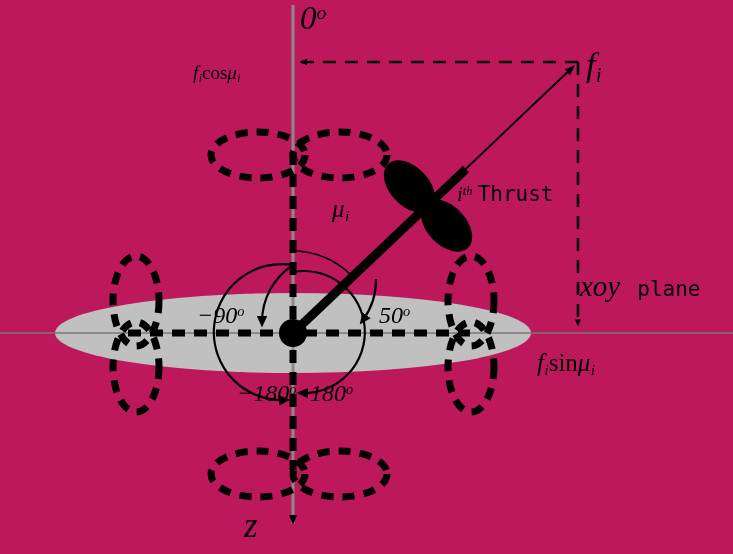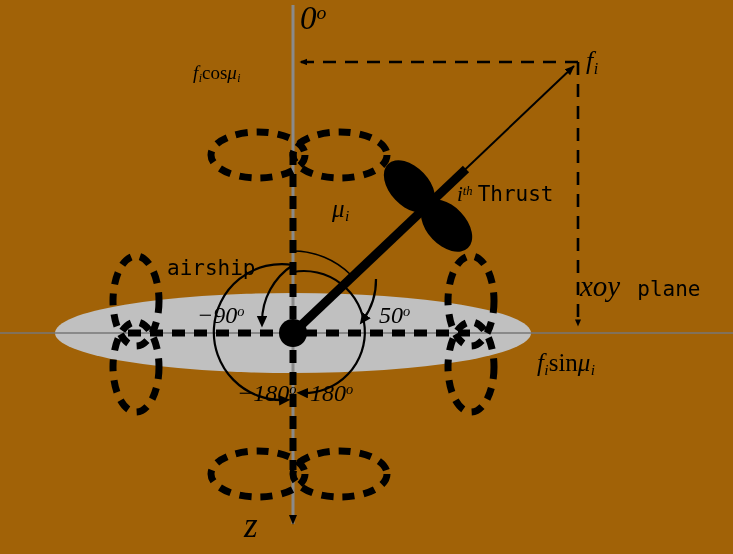--- a/index.html
+++ b/index.html
@@ -8,21 +8,21 @@
     padding: 0;
     background: #ffffff;
   }
   body {
     font-family: "Liberation Serif", serif;
   }
   #figure {
     position: relative;
     width: 733px;
     height: 554px;
-    background: #a16207;
+    background: #be185d;
     overflow: hidden;
   }
   #figure svg {
     position: absolute;
     left: 0;
     top: 0;
   }
   .lbl {
     position: absolute;
     white-space: nowrap;
@@ -53,21 +53,21 @@
     vertical-align: 0.52em;
   }
   sup.ord {
     font-style: italic;
     font-size: 0.60em;
     vertical-align: 0.46em;
   }
   
   #label-zero        { left: 300px; top: 2px;   font-size: 33px; font-style: italic; }
   #label-fi-cos      { left: 193px; top: 63px;  font-size: 19px; }
-  #label-fi          { left: 586px; top: 48px;  font-size: 26px; }
+  #label-fi          { left: 586px; top: 48px;  font-size: 34px; }
   #label-thrust      { left: 457px; top: 184px; font-size: 21px; }
   #label-mu          { left: 332px; top: 196px; font-size: 25px; }
   #label-airship     { left: 167px; top: 258px; font-size: 21px; }
   #label-xoy         { left: 580px; top: 272px; font-size: 29px; }
   #label-neg90       { left: 197px; top: 303px; font-size: 24px; }
   #label-pos90       { left: 379px; top: 303px; font-size: 24px; }
   #label-fi-sin      { left: 537px; top: 350px; font-size: 25px; }
   #label-neg180      { left: 237px; top: 381px; font-size: 24px; }
   #label-pos180      { left: 310px; top: 381px; font-size: 24px; }
   #label-z           { left: 244px; top: 508px; font-size: 35px; font-style: italic; }
@@ -150,21 +150,20 @@
   <div class="lbl math" id="label-zero"><span>0</span><sup class="deg">o</sup></div>
 
   <div class="lbl math" id="label-fi-cos"><span>f</span><sub class="idx">i</sub><span class="up">cos</span><span>μ</span><sub class="idx">i</sub></div>
 
   <div class="lbl math" id="label-fi"><span>f</span><sub class="idx">i</sub></div>
 
   <div class="lbl" id="label-thrust"><span class="math">i</span><sup class="ord">th</sup><span class="mono" style="margin-left:5px;">Thrust</span></div>
 
   <div class="lbl math" id="label-mu"><span>μ</span><sub class="idx">i</sub></div>
 
-  <div class="lbl mono" id="label-airship">airship</div>
 
   <div class="lbl" id="label-xoy"><span class="math" style="font-weight:400;">xoy</span><span class="mono" style="font-size:21px; margin-left:17px;">plane</span></div>
 
   <div class="lbl math" id="label-neg90"><span>−90</span><sup class="deg">o</sup></div>
 
   <div class="lbl math" id="label-pos90"><span>50</span><sup class="deg">o</sup></div>
 
   <div class="lbl math" id="label-fi-sin"><span>f</span><sub class="idx">i</sub><span class="up">sin</span><span>μ</span><sub class="idx">i</sub></div>
 
   <div class="lbl math" id="label-neg180"><span>−180</span><sup class="deg">o</sup></div>

